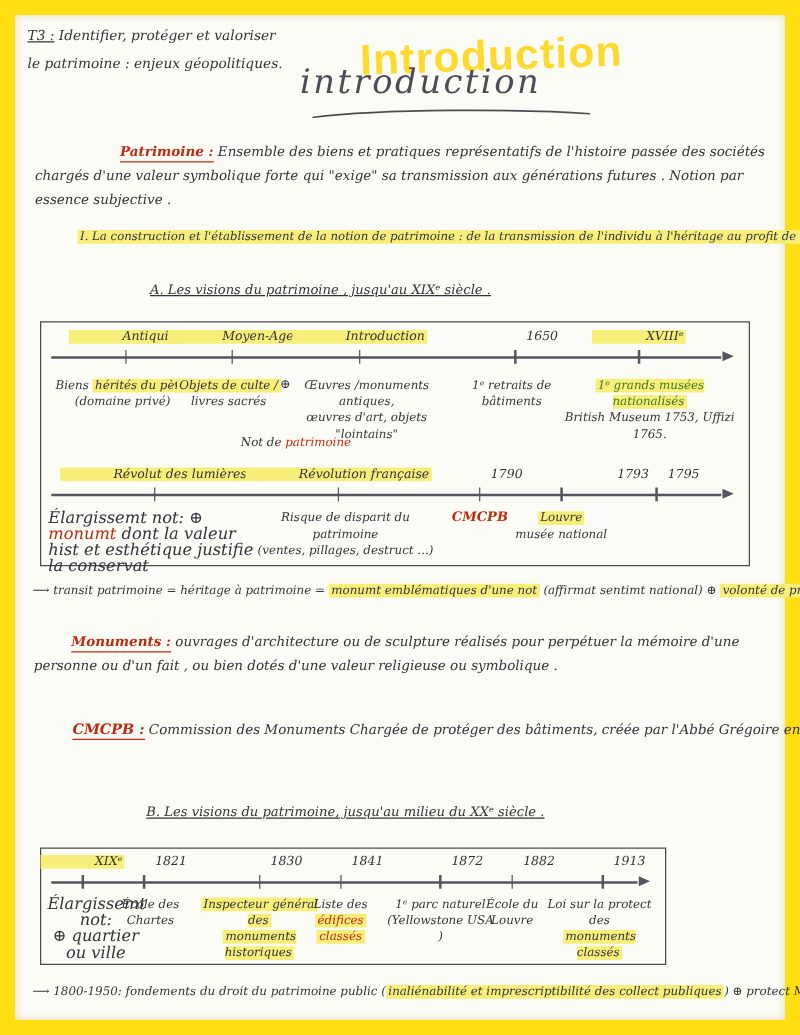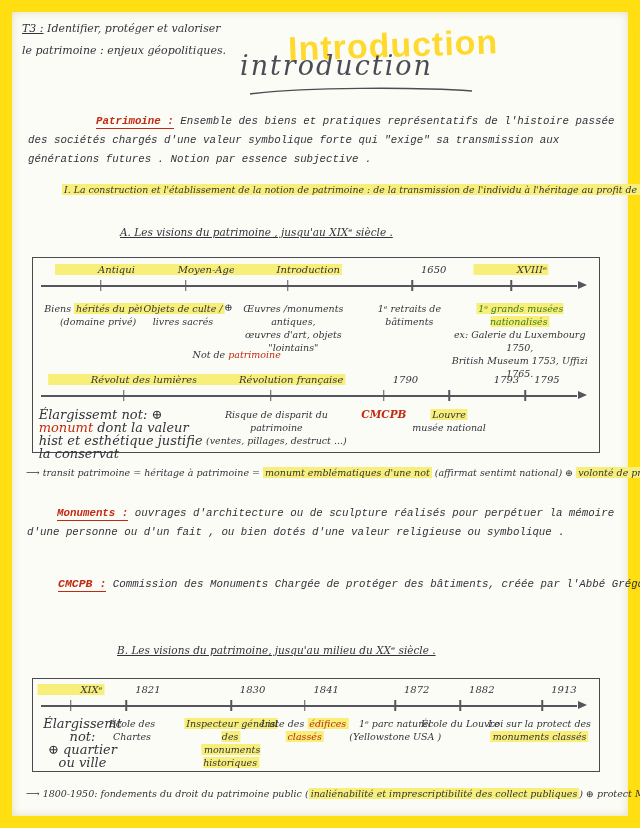--- a/index.html
+++ b/index.html
@@ -19,21 +19,21 @@
 
   .hdr { font-size:11px; line-height:22px; }
 
   .title-wrap { left:228px; top:22px; width:270px; height:72px; }
   .title-marker { position:absolute; left:48px; top:-8px; font-family:"Liberation Sans",sans-serif;
                   font-style:normal; font-weight:bold; font-size:34px; color:#ffd92e;
                   transform:rotate(-2deg); letter-spacing:1px; }
   .title-script { position:absolute; left:0; top:16px; font-size:27px; color:#4c4c55; letter-spacing:2px; }
   .title-underline { position:absolute; left:6px; top:52px; }
 
-  .para { font-size:10.8px; line-height:19px;font-family:Liberation Mono, monospace; }
+  .para { font-size:10.8px; line-height:19px; }
 
   .tl-box { border:1.5px solid #4a4a50; background:transparent; }
   .tl-line { position:absolute; height:2px; background:#55555e; }
   .arr { position:absolute; width:0; height:0; border-left:9px solid #55555e;
          border-top:4.5px solid transparent; border-bottom:4.5px solid transparent; }
   .tick { position:absolute; width:1.5px; height:11px; background:#55555e; transform:translateX(-50%); }
   .tl-ev { position:absolute; transform:translateX(-50%); white-space:nowrap; font-size:10px;padding-left:43px; }
   .col { position:absolute; transform:translateX(-50%); text-align:center; font-size:9.5px; line-height:13px; }
   .colL { position:absolute; text-align:left; font-size:13px; line-height:13px; }
   .plus { position:absolute; transform:translateX(-50%); font-size:10px; font-style:normal; }
@@ -102,21 +102,20 @@
         <div>œuvres d'art, objets "lointains"</div>
       </div>
       <div class="col" style="left:36%; top:90px; width:22%;">
         <span>Not de </span><span class="red">patrimoine</span>
       </div>
       <div class="col" style="left:66.5%; top:44px; width:18%;">
         <div>1ᵉ retraits de bâtiments</div>
       </div>
       <div class="col" style="left:86%; top:44px; width:26%;">
         <div><span class="hl green">1ᵉ grands musées nationalisés</span></div>
-        <div>ex: Galerie du Luxembourg 1750,</div>
         <div>British Museum 1753, Uffizi 1765.</div>
       </div>
 
       <div class="tl-ev hl" style="left:16%;  top:116px;">Révolut des lumières</div>
       <div class="tl-ev hl" style="left:42%;  top:116px;">Révolution française</div>
       <div class="tl-ev" style="left:62%;  top:116px;">1790</div>
       <div class="tl-ev" style="left:73.5%;top:116px;margin-left:36px;">1793</div>
       <div class="tl-ev" style="left:87%;  top:116px;">1795</div>
 
       <div class="tl-line" style="left:8px; right:22px; top:137px;"></div>
@@ -151,21 +150,21 @@
       <span>ouvrages d'architecture ou de sculpture réalisés pour perpétuer la mémoire d'une personne ou d'un fait , ou bien dotés d'une valeur religieuse ou symbolique .</span>
     </div>
 
     <div class="abs para nowrap" style="left:46px; top:562px; width:560px;">
       <span class="term" style="font-size:11.5px;">CMCPB :</span>
       <span>Commission des Monuments Chargée de protéger des bâtiments, créée par l'Abbé Grégoire en 1790.</span>
     </div>
 
     <div class="abs u nowrap" style="left:105px; top:632px; font-size:10.5px;">B. Les visions du patrimoine, jusqu'au milieu du XXᵉ siècle .</div>
 
-    <div class="abs tl-box" style="left:20px; top:666px; width:568px; height:94px;">
+    <div class="abs tl-box" style="left:20px; top:666px; width:501px; height:94px;">
 
       <div class="tl-ev hl" style="left:6.7%; top:5px;">XIXᵉ</div>
       <div class="tl-ev" style="left:16.5%;   top:5px;">1821</div>
       <div class="tl-ev" style="left:35%;     top:5px;">1830</div>
       <div class="tl-ev" style="left:48%;     top:5px;">1841</div>
       <div class="tl-ev" style="left:64%;     top:5px;">1872</div>
       <div class="tl-ev" style="left:75.5%;   top:5px;">1882</div>
       <div class="tl-ev" style="left:90%;     top:5px;">1913</div>
 
       <div class="tl-line" style="left:8px; right:22px; top:26px;"></div>

